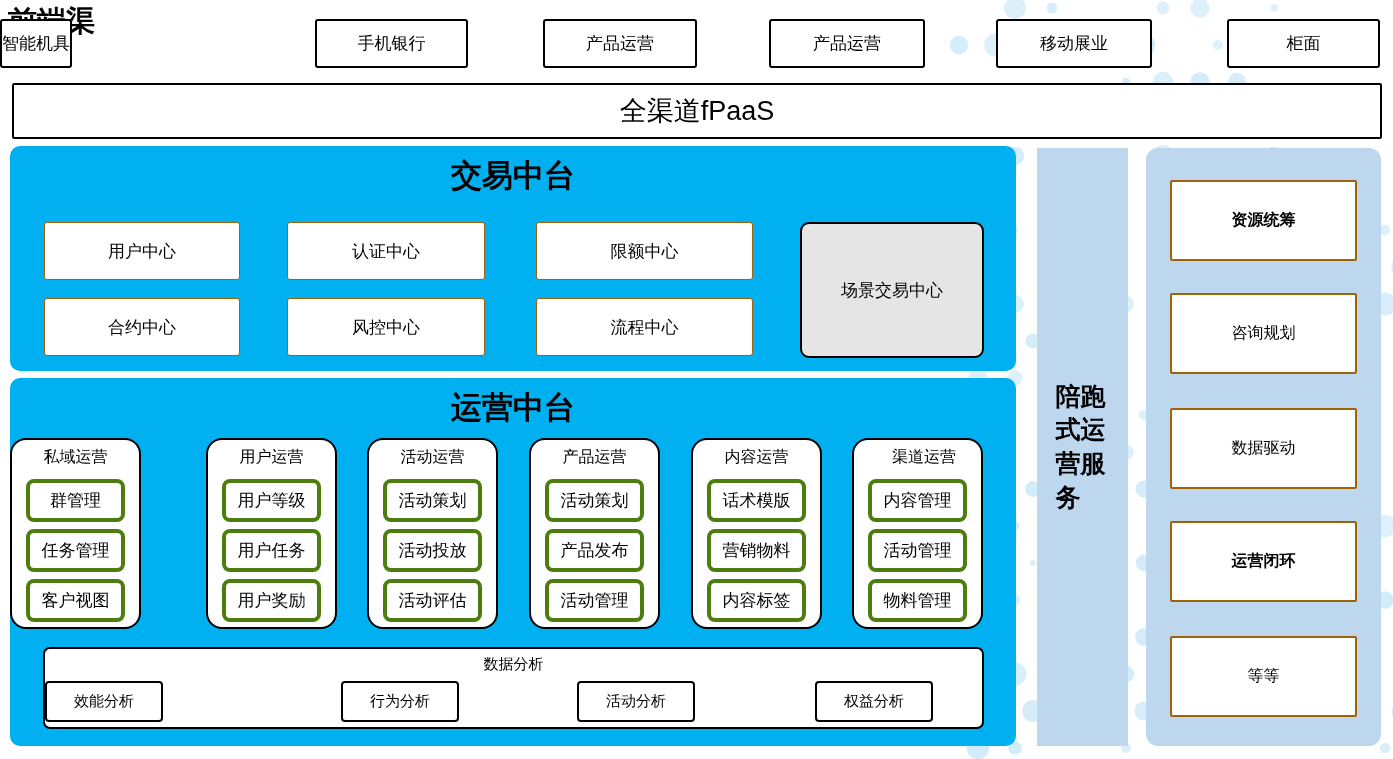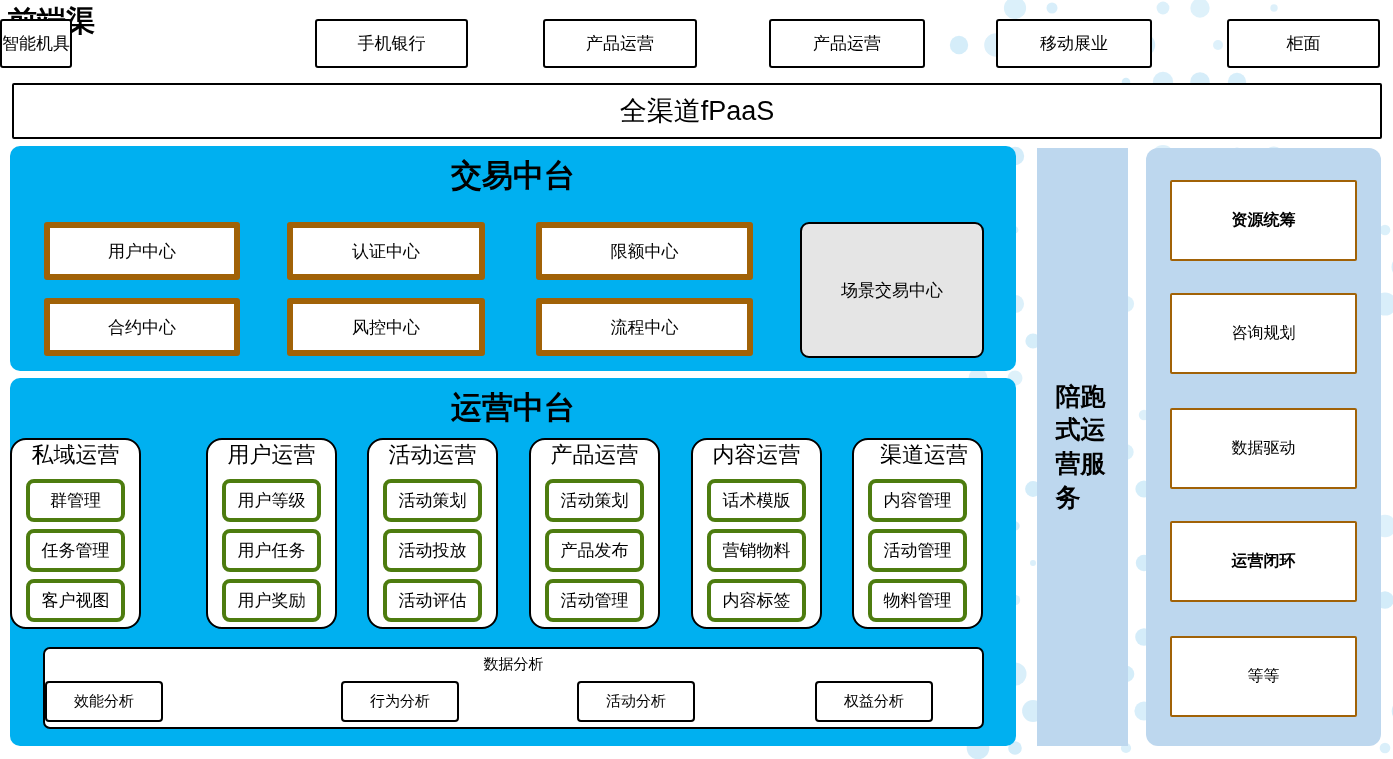--- a/index.html
+++ b/index.html
@@ -33,41 +33,41 @@
   }
   
   .panel{position:absolute;left:10px;width:1006px;background:var(--accent,#00b0f0);border-radius:10px;}
   .panel.trade{top:146px;height:225px;}
   .panel.ops{top:378px;height:368px;}
   .panel-title{
     text-align:center;font-family:"DejaVu Serif","Liberation Serif",serif;
     font-weight:bold;font-size:31px;padding-top:9px;
   }
   .wbox{
-    position:absolute;height:58px;box-sizing:border-box;background:#fff;border:6px solid #a16207;
+    position:absolute;height:58px;box-sizing:border-box;background:#fff;border:1px solid #a16207;
     border-radius:3px;display:flex;align-items:center;justify-content:center;font-size:17px;
   }
   .trade .wbox.r1{top:76px;} .trade .wbox.r2{top:152px;}
   .trade .wbox.c1{left:34px;width:196px;}
   .trade .wbox.c2{left:277px;width:198px;}
   .trade .wbox.c3{left:526px;width:217px;}
   .tall-box{
     position:absolute;left:790px;top:76px;width:184px;height:136px;box-sizing:border-box;
     background:#e5e5e5;border:2px solid #000;border-radius:9px;
     display:flex;align-items:center;justify-content:center;font-size:17px;
   }
   
   .group{
     position:absolute;top:60px;width:131px;height:191px;box-sizing:border-box;
     background:#fff;border:2px solid #000;border-radius:16px;
   }
   .group:nth-of-type(1){left:34px;}  .group:nth-of-type(2){left:196px;}
   .group:nth-of-type(3){left:357px;} .group:nth-of-type(4){left:519px;}
   .group:nth-of-type(5){left:681px;} .group:nth-of-type(6){left:842px;padding-left:13px;}
-  .group-title{text-align:center;font-size:22px;}
+  .group-title{text-align:center;font-size:16px;margin-top:7px;}
   .gitem{
     position:absolute;left:14px;width:99px;height:43px;box-sizing:border-box;
     background:#fff;border:4px solid #4d7c0f;border-radius:8px;
     display:flex;align-items:center;justify-content:center;font-size:17px;
   }
   .gitem.i1{top:39px;} .gitem.i2{top:89px;} .gitem.i3{top:139px;}
   
   .analysis{
     position:absolute;left:33px;top:269px;width:941px;height:82px;box-sizing:border-box;
     background:#fff;border:2px solid #000;border-radius:7px;

